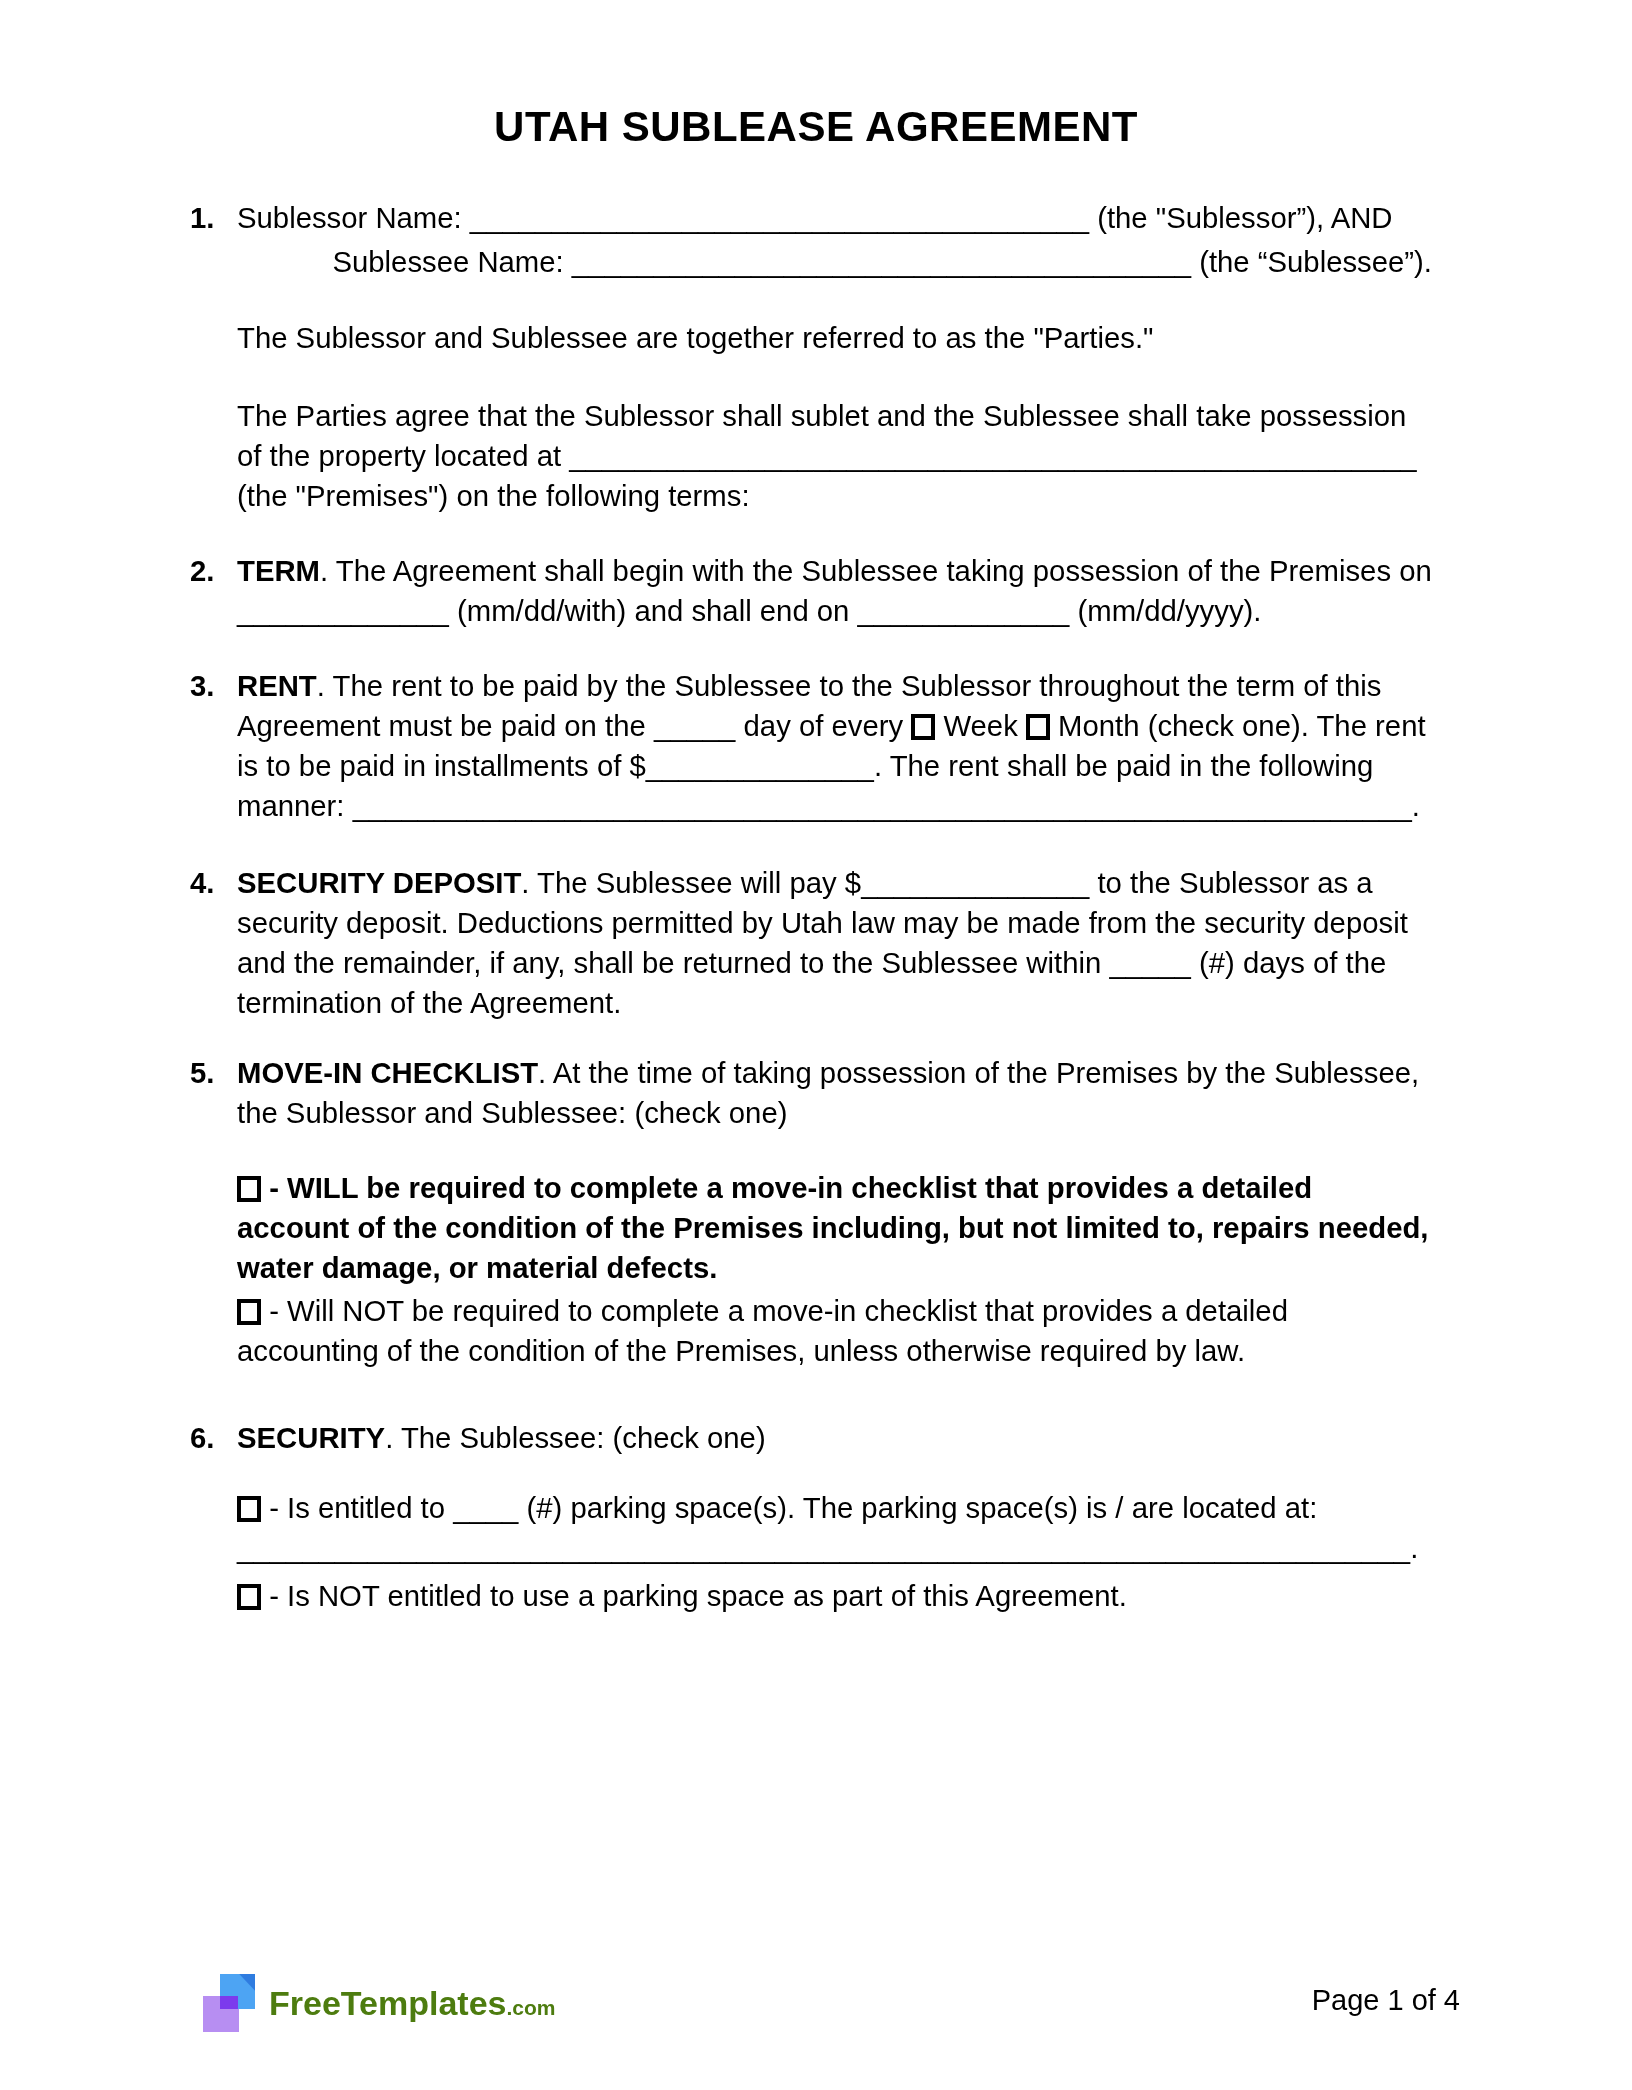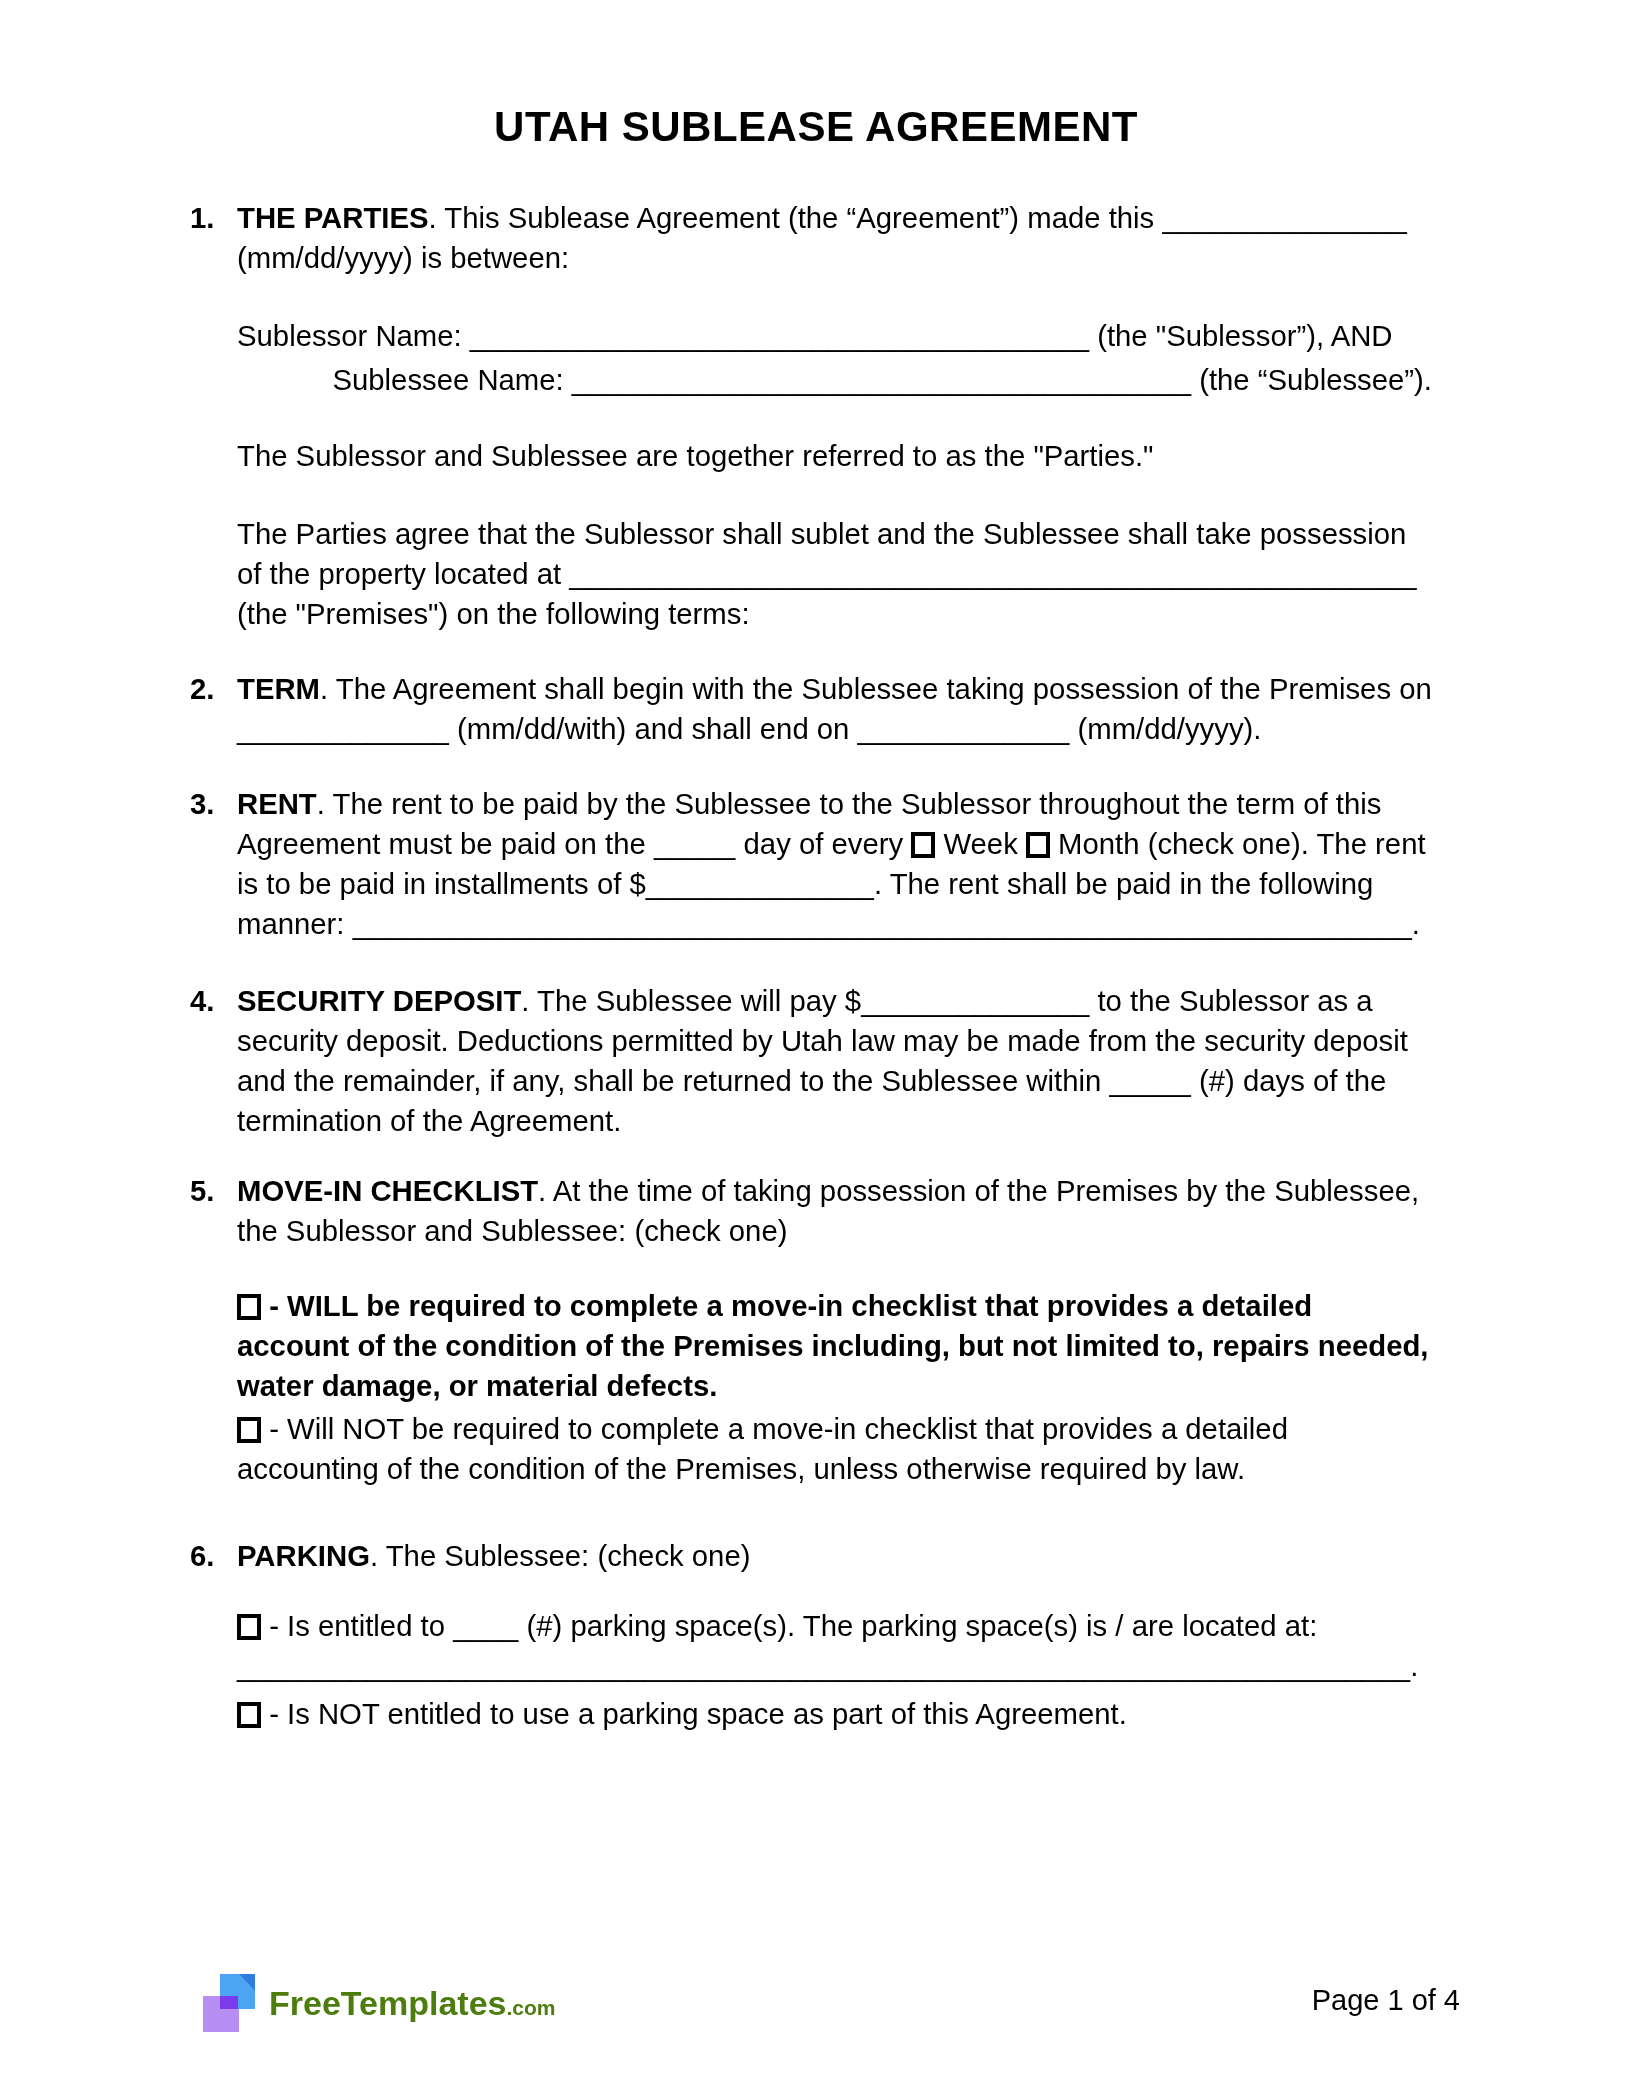--- a/index.html
+++ b/index.html
@@ -46,21 +46,20 @@
 
 <div>
 
   <h1 class="title">UTAH SUBLEASE AGREEMENT</h1>
 
   <div class="content">
 
     <div class="sec">
       <div class="num">1.</div>
       <div class="bod">
-        <p class="mb38"><b>THE PARTIES</b><span>. This Sublease Agreement (the “Agreement”) made this </span><span>_______________</span><span> (mm/dd/yyyy) is between:</span></p>
         <p class="mb4"><span>Sublessor Name: </span><span>______________________________________</span><span> (the "Sublessor”), AND</span></p>
         <p class="mb36"><span>Sublessee Name: </span><span>______________________________________</span><span> (the “Sublessee”).</span></p>
         <p class="mb38"><span>The Sublessor and Sublessee are together referred to as the "Parties."</span></p>
         <p class="mb35"><span>The Parties agree that the Sublessor shall sublet and the Sublessee shall take possession of the property located at </span><span>____________________________________________________</span><span> (the "Premises") on the following terms:</span></p>
       </div>
     </div>
 
     <div class="sec">
       <div class="num">2.</div>
       <div class="bod">
@@ -87,21 +86,21 @@
       <div class="bod">
         <p class="mb35"><b>MOVE-IN CHECKLIST</b><span>. At the time of taking possession of the Premises by the Sublessee, the Sublessor and Sublessee: (check one)</span></p>
         <p class="mb3"><span class="cb"></span><span> - WILL be required to complete a move-in checklist that provides a detailed account of the condition of the Premises including, but not limited to, repairs needed, water damage, or material defects.</span></p>
         <p class="mb47"><span class="cb"></span><span> - Will NOT be required to complete a move-in checklist that provides a detailed accounting of the condition of the Premises, unless otherwise required by law.</span></p>
       </div>
     </div>
 
     <div class="sec">
       <div class="num">6.</div>
       <div class="bod">
-        <p class="mb30"><b>PARKING</b><span>. The Sublessee: (check one)</span></p>
+        <p class="mb30"><b>SECURITY</b><span>. The Sublessee: (check one)</span></p>
         <p class="mb8"><span class="cb"></span><span> - Is entitled to </span><span>____</span><span> (#) parking space(s). The parking space(s) is / are located at: </span><span>________________________________________________________________________.</span></p>
         <p class="mb0"><span class="cb"></span><span> - Is NOT entitled to use a parking space as part of this Agreement.</span></p>
       </div>
     </div>
 
   </div>
 
   <div class="footer-brand">
     <span class="logo-icon">
       <span class="sq-purple"></span>

